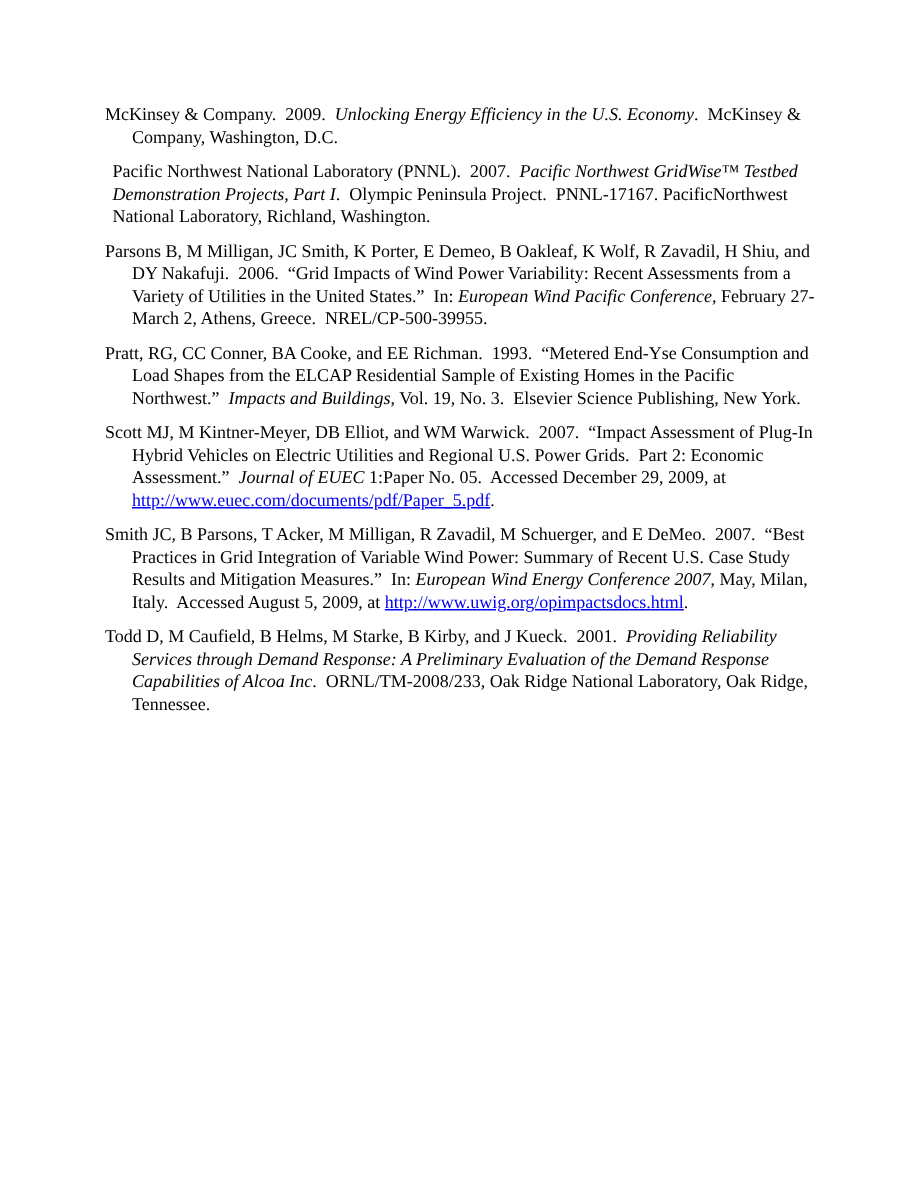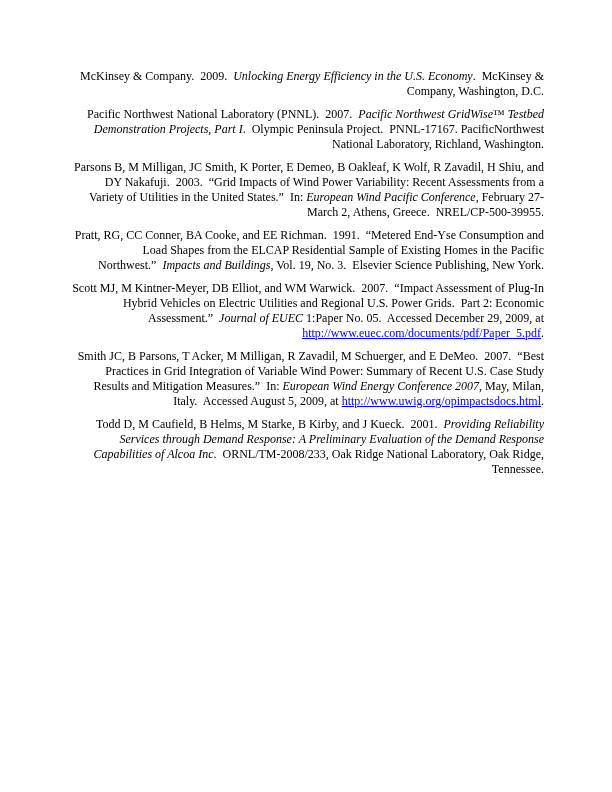--- a/index.html
+++ b/index.html
@@ -22,21 +22,21 @@
     position: absolute;
     top: 69px;
     left: 70px;
     width: 474px;
   }
   .ref {
     margin: 0 0 8px 0;
     padding-left: 18px;
     text-indent: -18px;
     white-space: pre-wrap;
-    text-align: right;
+    text-align: left;
   }
   .ref.block {
     padding-left: 5px;
     text-indent: 0;
   }
   .it {
     font-style: italic;
   }
   a.link {
     cursor: pointer;
@@ -49,19 +49,19 @@
     text-align: center;
   }
 </style>
 </head>
 <body>
 
 <div class="page">
   <div class="refs">
       <p class="ref"><span>McKinsey &amp; Company.  2009.  </span><span class="it">Unlocking Energy Efficiency in the U.S. Economy</span><span>.  McKinsey &amp; Company, Washington, D.C.</span></p>
       <p class="ref block"><span>Pacific Northwest National Laboratory (PNNL).  2007.  </span><span class="it">Pacific Northwest GridWise™ Testbed Demonstration Projects, Part I</span><span>.  Olympic Peninsula Project.  PNNL-17167. PacificNorthwest National Laboratory, Richland, Washington.</span></p>
-      <p class="ref"><span>Parsons B, M Milligan, JC Smith, K Porter, E Demeo, B Oakleaf, K Wolf, R Zavadil, H Shiu, and DY Nakafuji.  2003.  “Grid Impacts of Wind Power Variability: Recent Assessments from a Variety of Utilities in the United States.”  In: </span><span class="it">European Wind Pacific Conference</span><span>, February 27-March 2, Athens, Greece.  NREL/CP-500-39955.</span></p>
-      <p class="ref"><span>Pratt, RG, CC Conner, BA Cooke, and EE Richman.  1991.  “Metered End-Yse Consumption and Load Shapes from the ELCAP Residential Sample of Existing Homes in the Pacific Northwest.”  </span><span class="it">Impacts and Buildings</span><span>, Vol. 19, No. 3.  Elsevier Science Publishing, New York.</span></p>
+      <p class="ref"><span>Parsons B, M Milligan, JC Smith, K Porter, E Demeo, B Oakleaf, K Wolf, R Zavadil, H Shiu, and DY Nakafuji.  2006.  “Grid Impacts of Wind Power Variability: Recent Assessments from a Variety of Utilities in the United States.”  In: </span><span class="it">European Wind Pacific Conference</span><span>, February 27-March 2, Athens, Greece.  NREL/CP-500-39955.</span></p>
+      <p class="ref"><span>Pratt, RG, CC Conner, BA Cooke, and EE Richman.  1993.  “Metered End-Yse Consumption and Load Shapes from the ELCAP Residential Sample of Existing Homes in the Pacific Northwest.”  </span><span class="it">Impacts and Buildings</span><span>, Vol. 19, No. 3.  Elsevier Science Publishing, New York.</span></p>
       <p class="ref"><span>Scott MJ, M Kintner-Meyer, DB Elliot, and WM Warwick.  2007.  “Impact Assessment of Plug-In Hybrid Vehicles on Electric Utilities and Regional U.S. Power Grids.  Part 2: Economic Assessment.”  </span><span class="it">Journal of EUEC</span><span> 1:Paper No. 05.  Accessed December 29, 2009, at </span><a class="link" href="#" style="color: rgb(0, 0, 238);">http://www.euec.com/documents/pdf/Paper_5.pdf</a><span>.</span></p>
       <p class="ref"><span>Smith JC, B Parsons, T Acker, M Milligan, R Zavadil, M Schuerger, and E DeMeo.  2007.  “Best Practices in Grid Integration of Variable Wind Power: Summary of Recent U.S. Case Study Results and Mitigation Measures.”  In: </span><span class="it">European Wind Energy Conference 2007</span><span>, May, Milan, Italy.  Accessed August 5, 2009, at </span><a class="link" href="#" style="color: rgb(0, 0, 238);">http://www.uwig.org/opimpactsdocs.html</a><span>.</span></p>
       <p class="ref"><span>Todd D, M Caufield, B Helms, M Starke, B Kirby, and J Kueck.  2001.  </span><span class="it">Providing Reliability Services through Demand Response: A Preliminary Evaluation of the Demand Response Capabilities of Alcoa Inc</span><span>.  ORNL/TM-2008/233, Oak Ridge National Laboratory, Oak Ridge, Tennessee.</span></p>
     </div>
 </div>
 
 </body></html>

